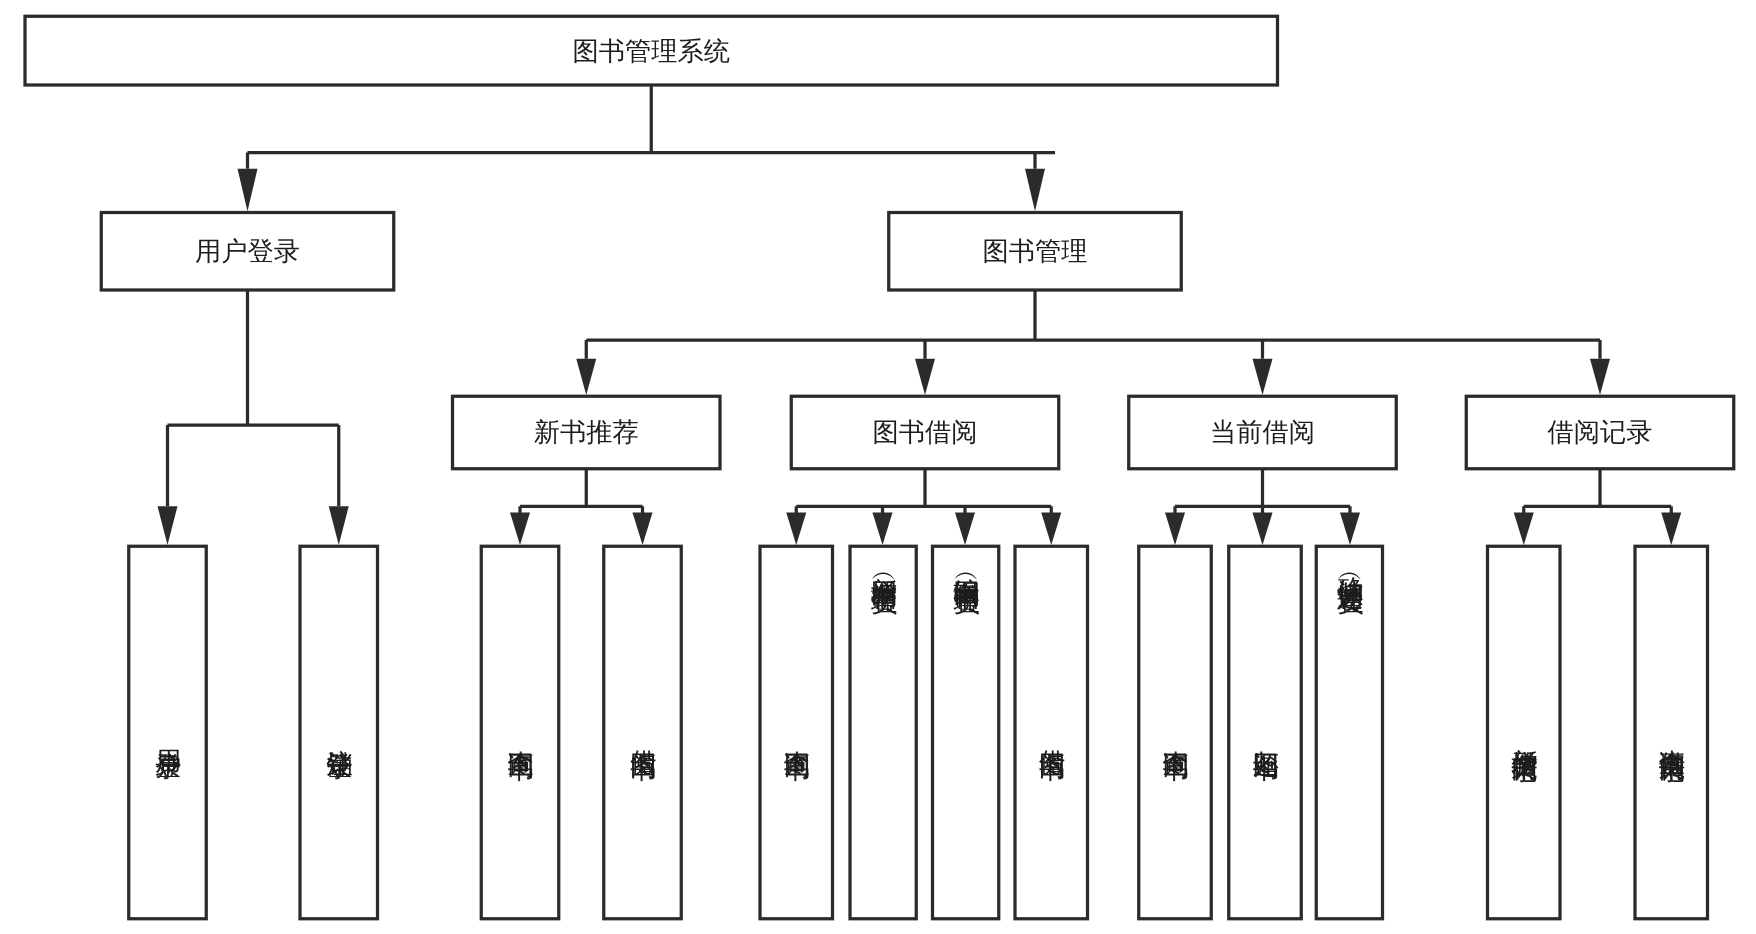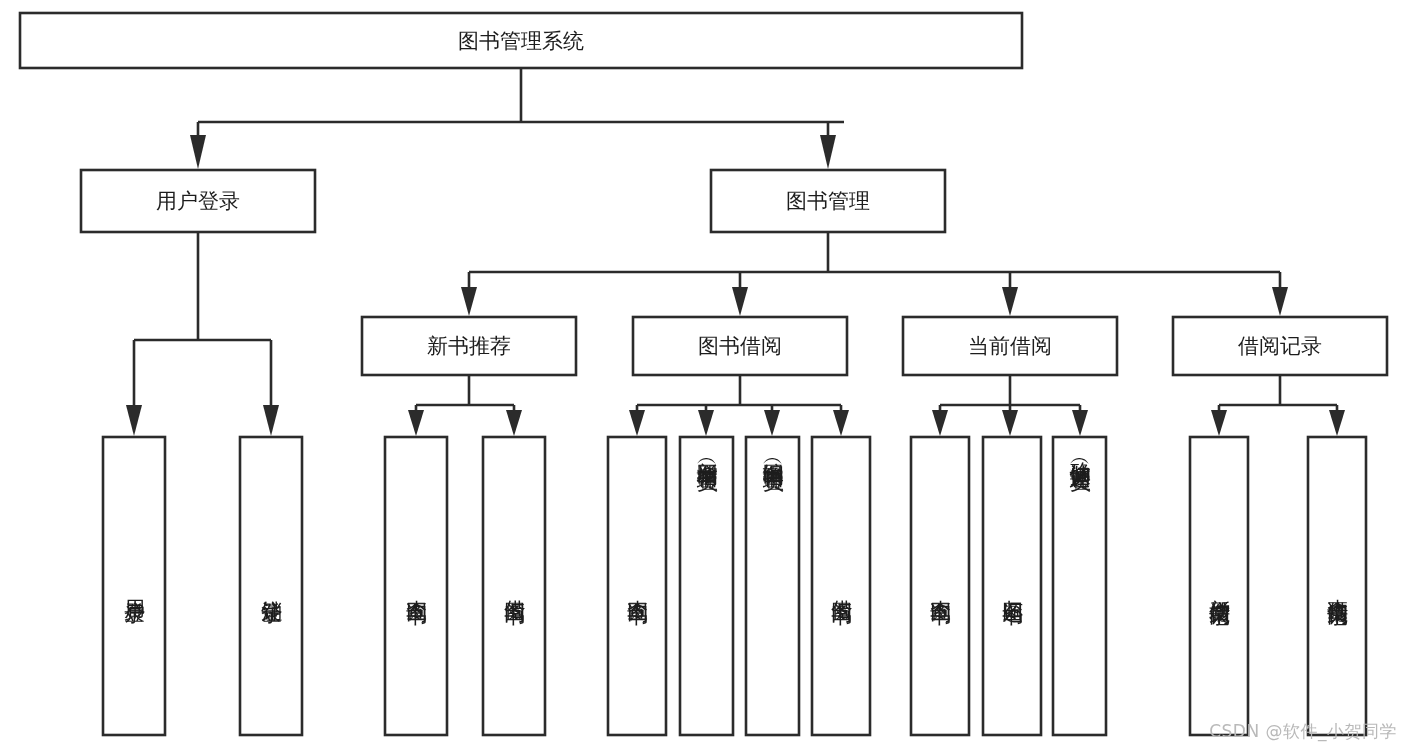--- a/index.html
+++ b/index.html
@@ -208,15 +208,14 @@
   <div class="vlabel" style="left:608px; top:437px; width:58px; height:298px;">查询图书</div>
   <div class="vlabel" style="left:680px; top:437px; width:53px; height:298px; justify-content:flex-start; padding-top:8px; box-sizing:border-box;">新增图书（管理员）</div>
   <div class="vlabel" style="left:746px; top:437px; width:53px; height:298px; justify-content:flex-start; padding-top:8px; box-sizing:border-box;">编辑图书（管理员）</div>
   <div class="vlabel" style="left:812px; top:437px; width:58px; height:298px;">借阅图书</div>
   <div class="vlabel" style="left:911px; top:437px; width:58px; height:298px;">查询图书</div>
   <div class="vlabel" style="left:983px; top:437px; width:58px; height:298px;">归还图书</div>
   <div class="vlabel" style="left:1053px; top:437px; width:53px; height:298px; justify-content:flex-start; padding-top:8px; box-sizing:border-box;">确认归还（管理员）</div>
   <div class="vlabel" style="left:1190px; top:437px; width:58px; height:298px;">新增借阅记录</div>
   <div class="vlabel" style="left:1308px; top:437px; width:58px; height:298px;">查询借阅记录</div>
 
-  <div class="watermark">CSDN @软件_小贺同学</div>
 
 </div>
 
 </body></html>

